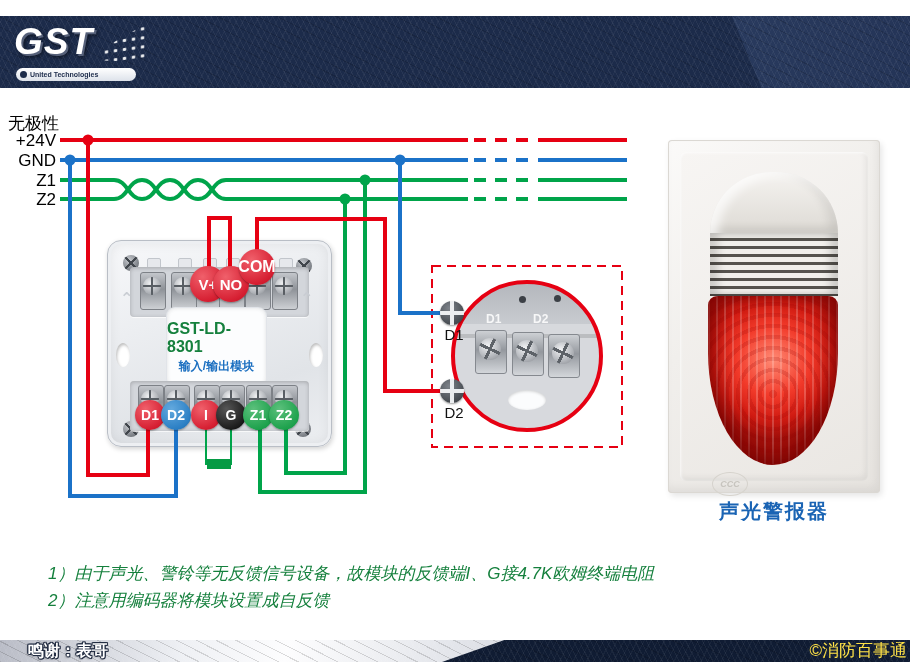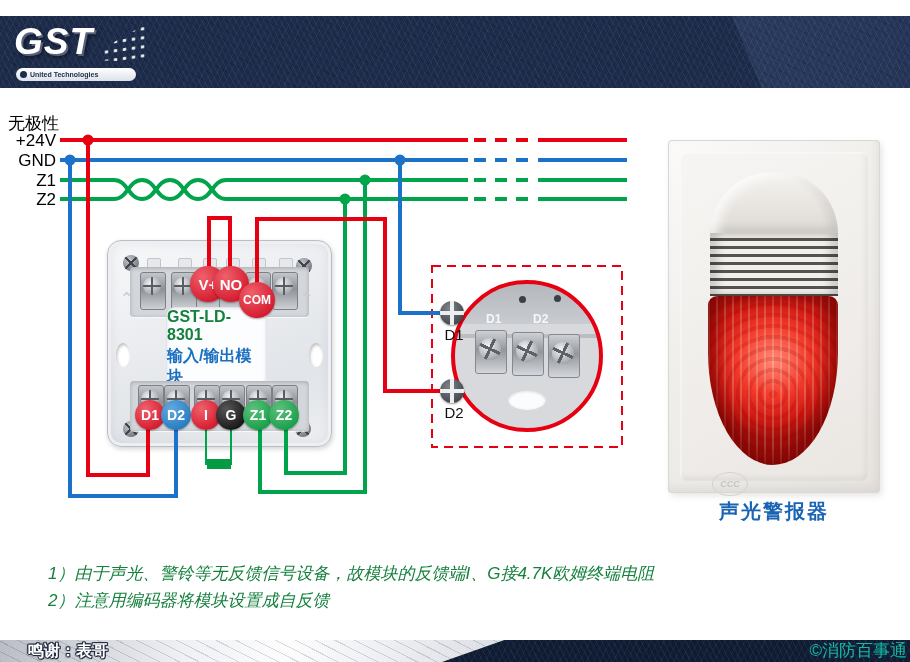--- a/index.html
+++ b/index.html
@@ -56,21 +56,21 @@
           background:linear-gradient(180deg,#c3c6cb,#8e9298 45%,#cdd0d4);}
   .tblock::before{content:"";position:absolute;left:2px;top:4px;width:18px;height:18px;border-radius:50%;
           background-image:
             linear-gradient(0deg,transparent 45%,#595e64 45% 55%,transparent 55%),
             linear-gradient(90deg,transparent 45%,#595e64 45% 55%,transparent 55%),
             radial-gradient(circle at 40% 35%,#eff0f2,#b5b8bd 55%,#84888e);}
   .mpanel{position:absolute;left:59px;top:67px;width:99px;height:79px;border-radius:8px;background:#fcfdfe;
           box-shadow:inset 0 0 4px rgba(0,0,0,.12),0 0 0 1px #e1e4e9;
           display:flex;flex-direction:column;align-items:center;justify-content:center;gap:2px;}
   .mpanel .l1{font-size:16px;font-weight:bold;color:#15803d;}
-  .mpanel .l2{font-size:16px;font-weight:bold;color:#1b6fc0;}
+  .mpanel .l2{font-size:12px;font-weight:bold;color:#1b6fc0;}
   .moval{position:absolute;width:14px;height:24px;border-radius:50%;background:#fff;
          box-shadow:inset 1px 2px 3px rgba(0,0,0,.25);}
   .m-arrow{position:absolute;font-size:16px;color:#c9cdd3;font-weight:bold;}
 
   
   .tcirc{position:absolute;z-index:5;border-radius:50%;display:flex;align-items:center;justify-content:center;
          color:#fff;font-weight:bold;box-shadow:0 1px 2px rgba(0,0,0,.35);}
   .tcirc.big{width:36px;height:36px;font-size:15px;}
   .tcirc.sm{width:30px;height:30px;font-size:14px;}
   .tcirc.red{background:radial-gradient(circle at 35% 30%,#f0606b,#d61f32 70%,#b40e1f);}
@@ -139,21 +139,21 @@
   .notes div{line-height:27px;}
 
   
   .ftr{position:absolute;left:0;top:640px;width:910px;height:22px;background:#101c33;overflow:hidden;z-index:6;}
   .ftr-light{position:absolute;left:0;top:0;width:520px;height:22px;
              background:linear-gradient(100deg,#b9bcc6 0%,#eef0f4 35%,#fdfdfe 55%,#d8dbe2 100%);
              clip-path:polygon(0 0,97% 0,85% 100%,0 100%);}
   .ftr-credit{position:absolute;left:28px;top:0;height:22px;line-height:22px;font-size:16px;font-weight:bold;color:#fff;
       text-shadow:1px 0 0 #222c42,-1px 0 0 #222c42,0 1px 0 #222c42,0 -1px 0 #222c42,
                   1px 1px 0 #222c42,-1px -1px 0 #222c42,1px -1px 0 #222c42,-1px 1px 2px rgba(0,0,0,.5);}
-  .ftr-copy{position:absolute;right:3px;top:0;height:22px;line-height:22px;font-size:17px;color:#14b8a6;text-align:center;}
+  .ftr-copy{position:absolute;right:3px;top:0;height:22px;line-height:22px;font-size:17px;color:#fde047;text-align:center;}
 </style>
 </head>
 <body>
 
 <div class="page">
 
   <div class="hdr">
     <div class="hdr-light"></div>
     <div class="texture"></div>
     <div class="logo">
@@ -274,21 +274,21 @@
 
     <circle cx="88" cy="140" r="5.5" fill="#e60012"></circle>
     <circle cx="70" cy="160" r="5.5" fill="#1b72c8"></circle>
     <circle cx="400" cy="160" r="5.5" fill="#1b72c8"></circle>
     <circle cx="365" cy="180" r="5.5" fill="#00a44a"></circle>
     <circle cx="345" cy="199" r="5.5" fill="#00a44a"></circle>
   </svg>
 
   <div class="tcirc big red" style="left:190px;top:266px;">V+</div>
   <div class="tcirc big red" style="left:213px;top:266px;">NO</div>
-  <div class="tcirc big red" style="left:239px;top:282px;font-size:12px;">COM</div>
+  <div class="tcirc big red" style="left:239px;top:249px;font-size:16px;">COM</div>
   <div class="tcirc sm red" style="left:135px;top:400px;">D1</div>
   <div class="tcirc sm blue" style="left:161px;top:400px;">D2</div>
   <div class="tcirc sm red" style="left:191px;top:400px;">I</div>
   <div class="tcirc sm black" style="left:216px;top:400px;">G</div>
   <div class="tcirc sm green" style="left:243px;top:400px;">Z1</div>
   <div class="tcirc sm green" style="left:269px;top:400px;">Z2</div>
 
 
   <div class="marker" style="left:440px;top:301px;"></div>
   <div class="marker-label" style="left:440px;top:326px;">D1</div>

